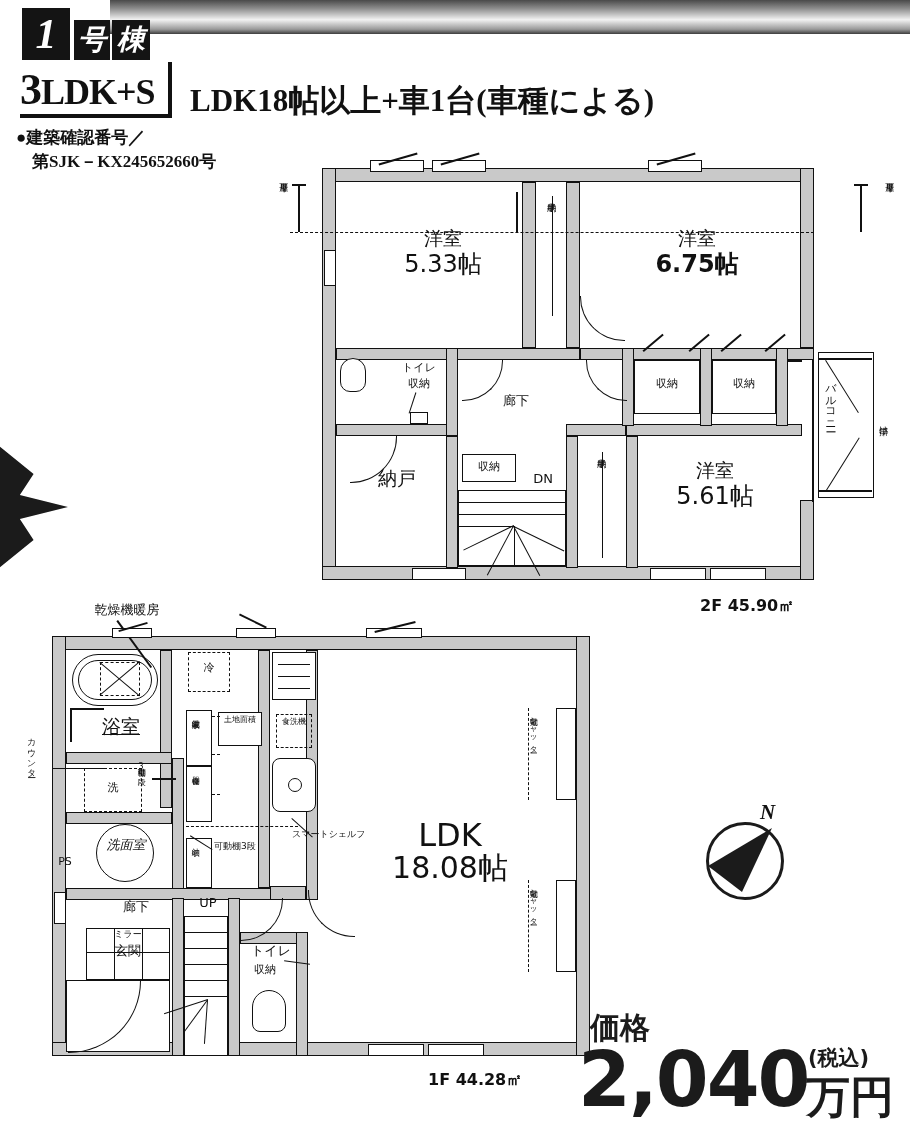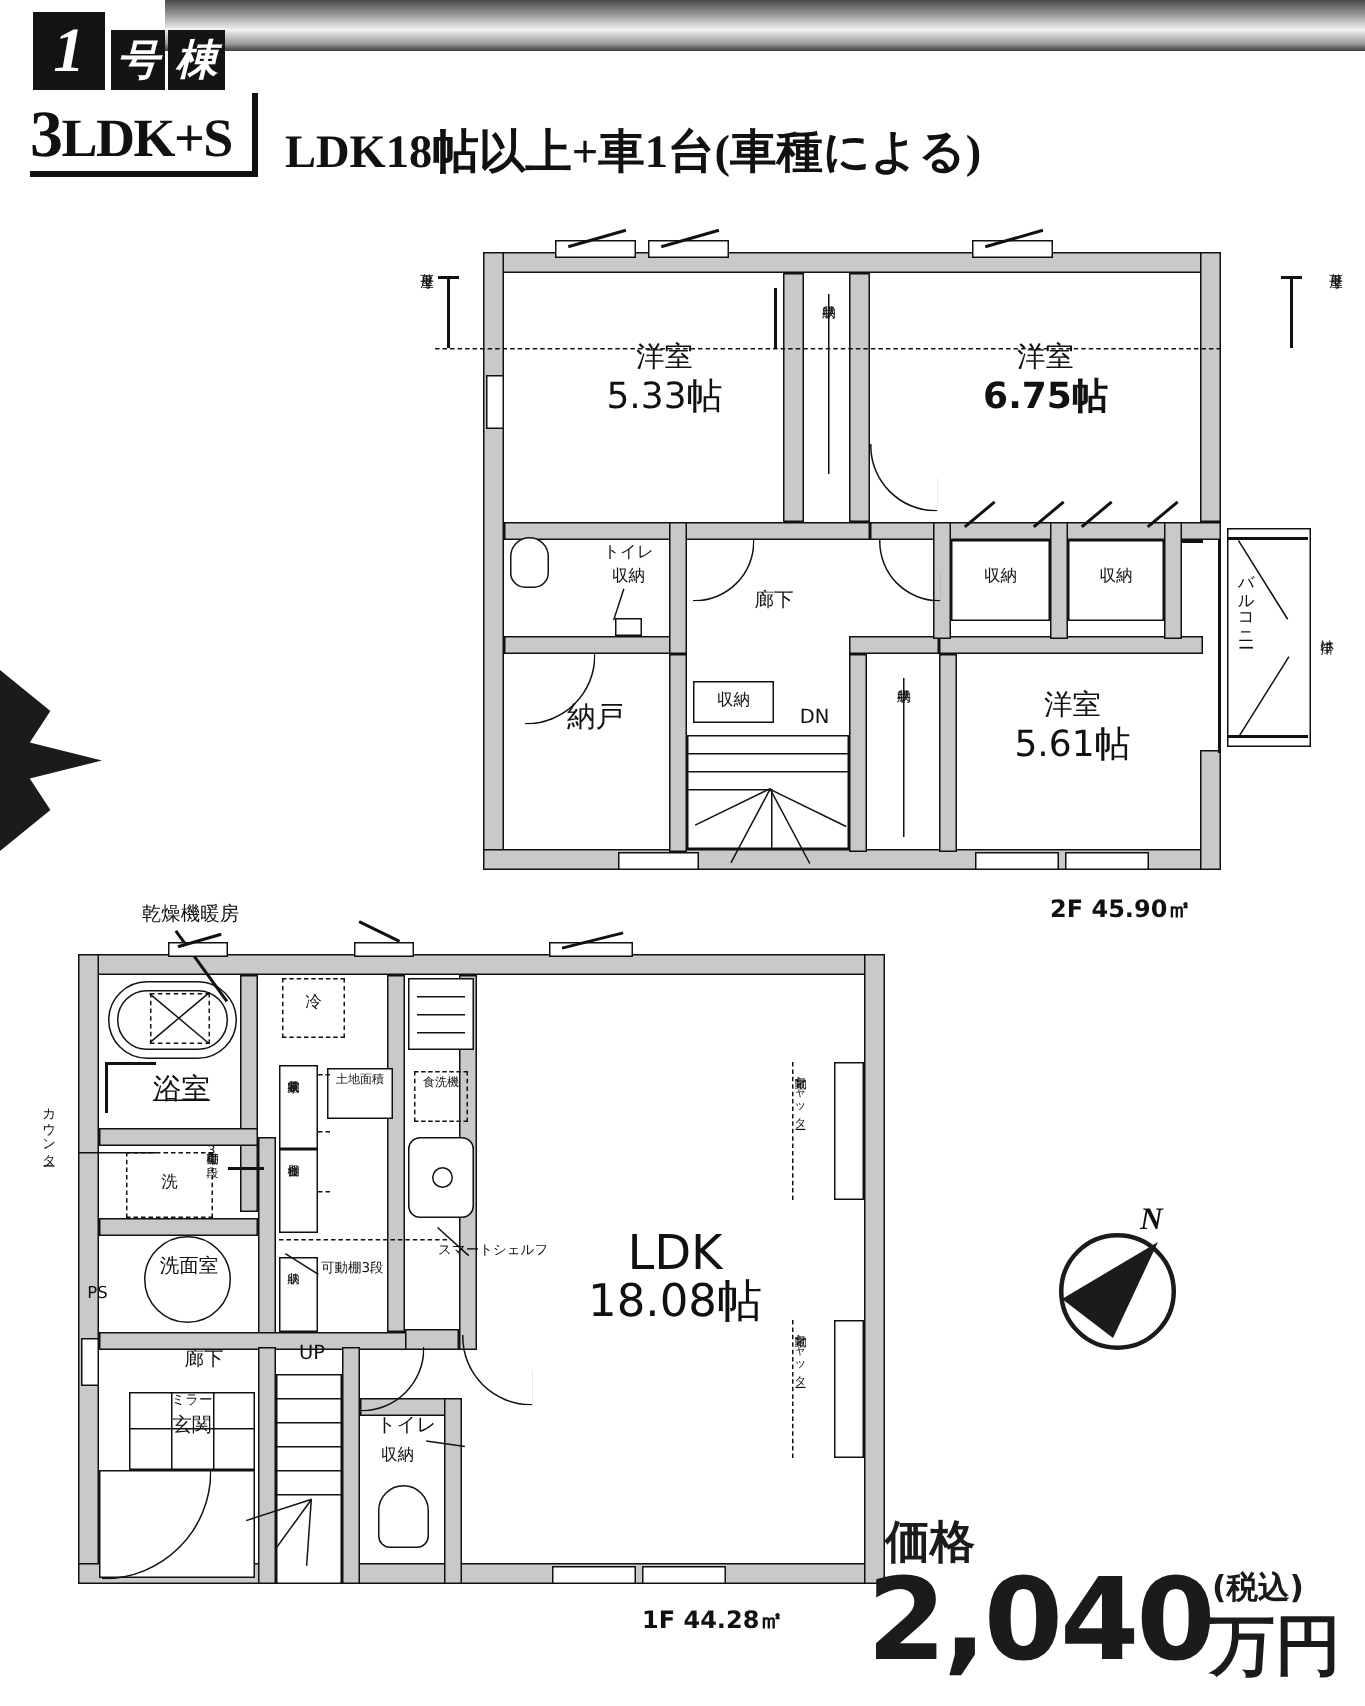--- a/index.html
+++ b/index.html
@@ -74,20 +74,22 @@
 <div class="abs numbox" id="box-tou">棟</div>
 
 <div class="abs" id="plan-type">
   <span class="big">3</span><span>LDK+S</span>
 </div>
 <div class="abs" id="ltype-rule-v"></div>
 <div class="abs" id="ltype-rule-h"></div>
 <div class="abs" id="headline">LDK18帖以上+車1台(車種による)</div>
 
 <div class="abs" id="specs">
+  <div>●建築確認番号／</div>
+  <div class="ind">第SJK－KX245652660号</div>
 </div>
 
 <div class="abs" id="star"></div>
 
 <div class="wall" style="left:322px;top:168px;width:492px;height:14px;"></div>
 <div class="wall" style="left:322px;top:168px;width:14px;height:412px;"></div>
 <div class="wall" style="left:322px;top:566px;width:492px;height:14px;"></div>
 <div class="wall" style="left:800px;top:168px;width:14px;height:180px;"></div>
 <div class="wall" style="left:800px;top:500px;width:14px;height:80px;"></div>
 <div class="thin" style="left:812px;top:348px;width:2px;height:154px;"></div>
@@ -213,21 +215,21 @@
 <div class="lbl rmname" style="left:86px;top:716px;width:70px;text-decoration:underline;">浴室</div>
 <div class="thin" style="left:70px;top:708px;width:34px;height:1.6px;"></div>
 <div class="thin" style="left:70px;top:708px;width:1.6px;height:34px;"></div>
 
 <div class="lbl xs vtext" style="left:26px;top:732px;">カウンター</div>
 <div class="thin" style="left:52px;top:768px;width:52px;height:1.4px;"></div>
 <div class="dashbox" style="left:84px;top:768px;width:58px;height:44px;"></div>
 <div class="lbl sm" style="left:84px;top:782px;width:58px;">洗</div>
 <div class="lbl sm" style="left:48px;top:856px;width:34px;">PS</div>
 <div class="room" style="left:96px;top:824px;width:58px;height:58px;border-radius:29px;"></div>
-<div class="lbl med" style="left:88px;top:838px;width:76px;">洗面室</div>
+<div class="lbl med" style="left:88px;top:838px;width:76px;font-style:italic;">洗面室</div>
 <div class="lbl xxs vtext" style="left:136px;top:762px;">可動棚3段</div>
 <div class="thin" style="left:152px;top:778px;width:24px;height:1.6px;"></div>
 
 <div class="room" style="left:186px;top:710px;width:26px;height:56px;"></div>
 <div class="lbl xxs vtext" style="left:190px;top:714px;">家電収納</div>
 <div class="room" style="left:186px;top:766px;width:26px;height:56px;"></div>
 <div class="lbl xxs vtext" style="left:190px;top:770px;">食器棚</div>
 <div class="dashbox" style="left:188px;top:652px;width:42px;height:40px;"></div>
 <div class="lbl sm" style="left:188px;top:662px;width:42px;">冷</div>
 <div class="room" style="left:218px;top:712px;width:44px;height:34px;"></div>

